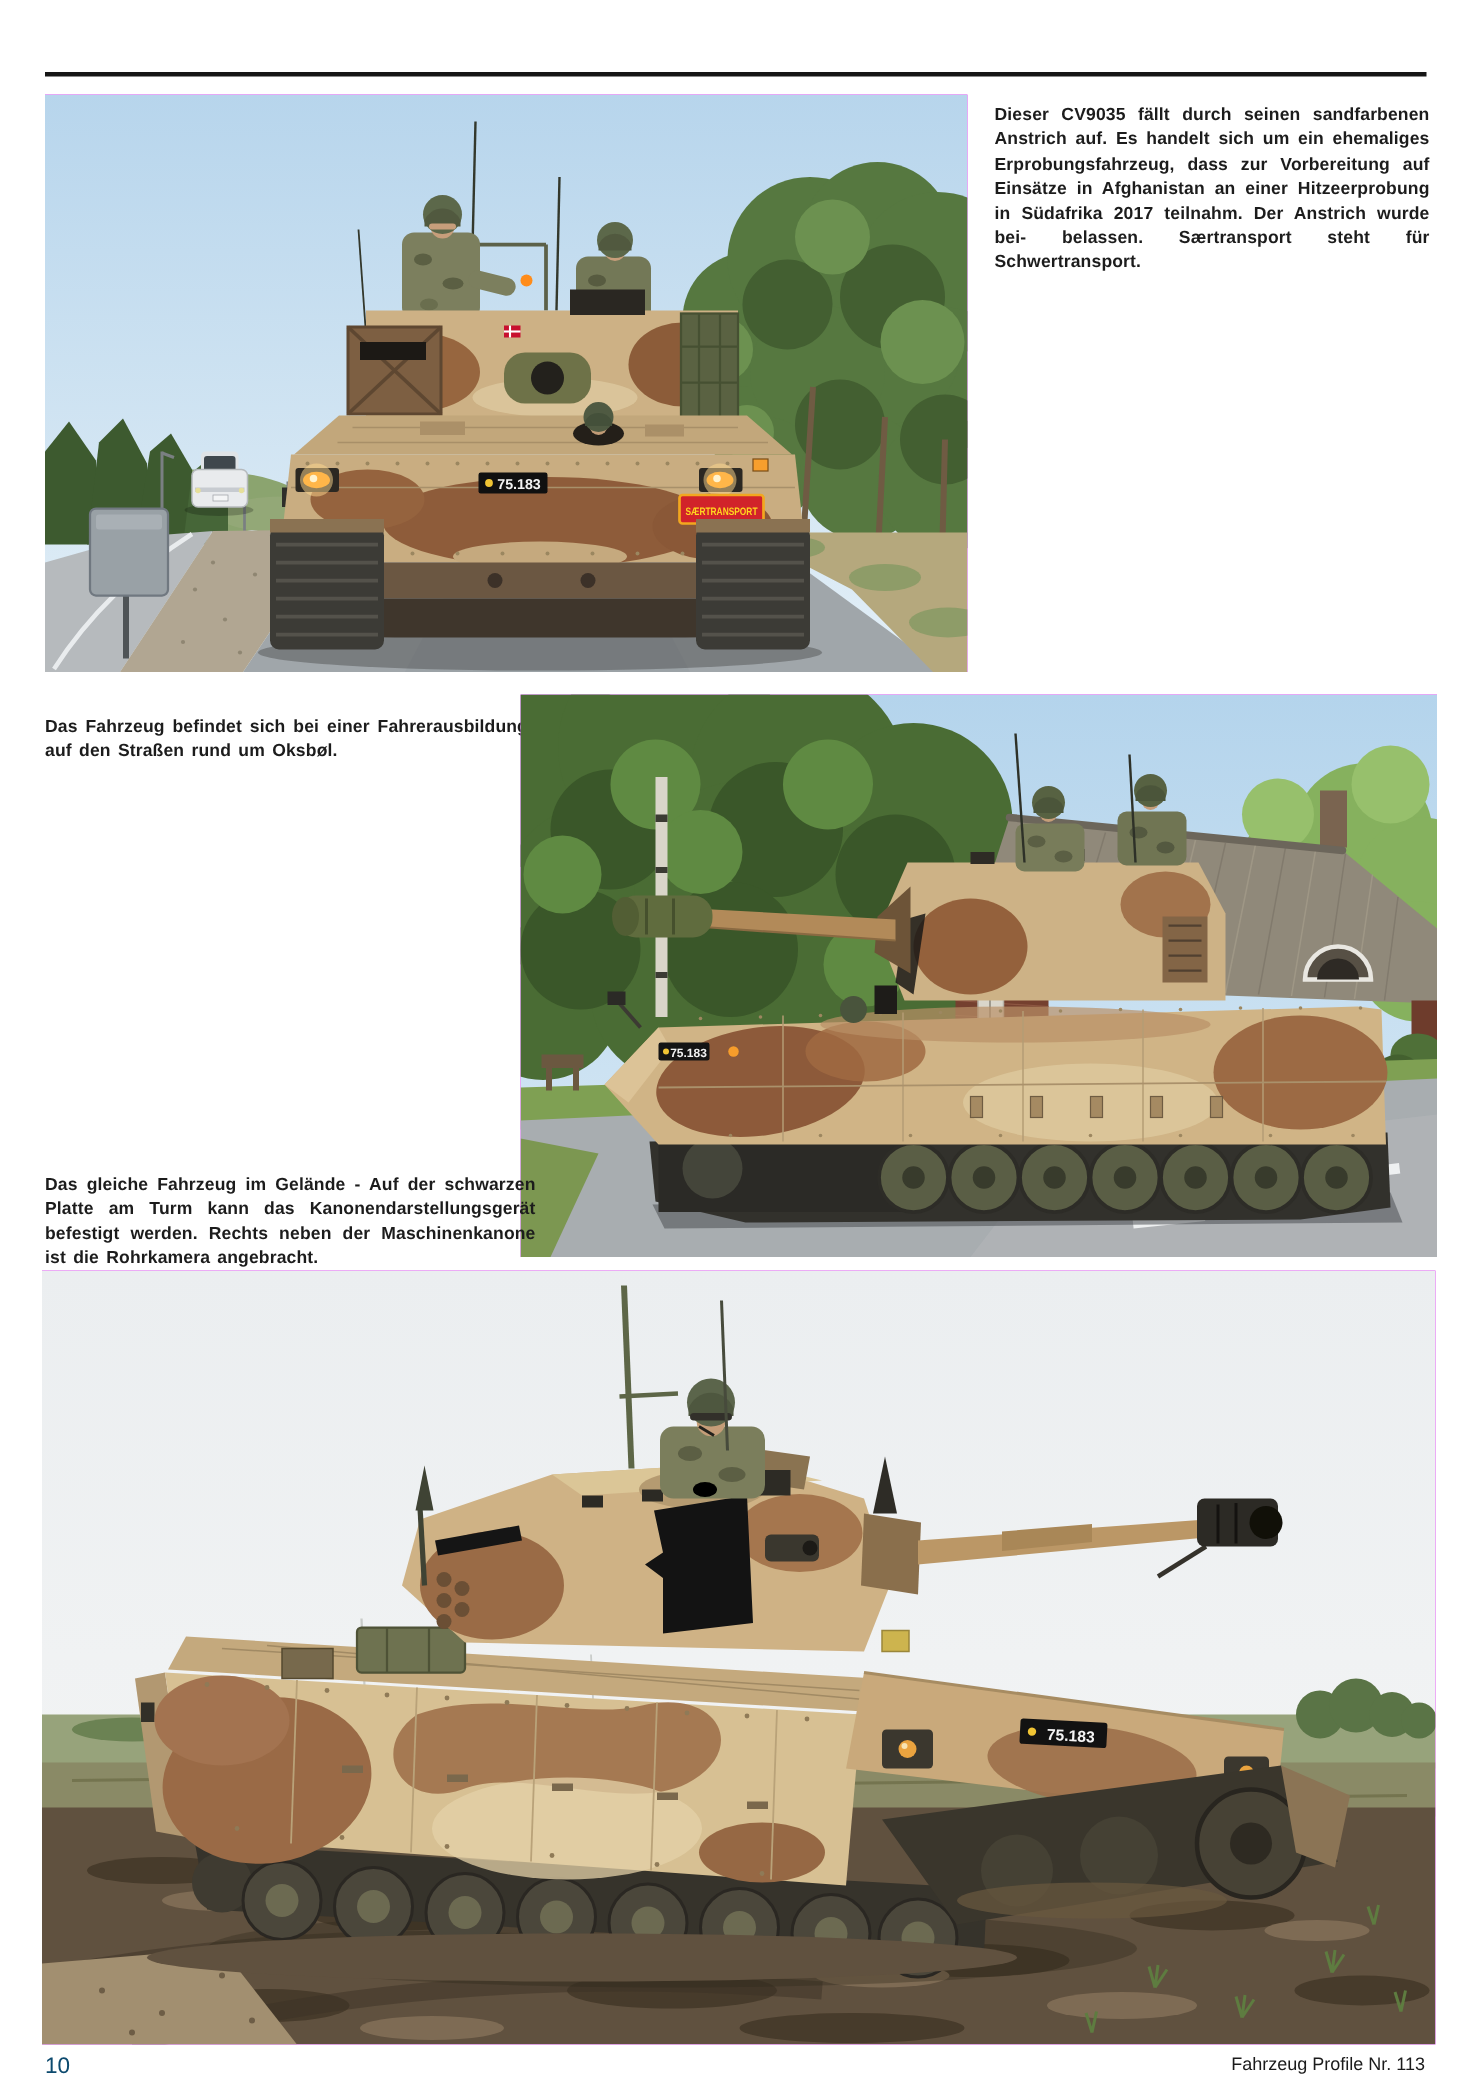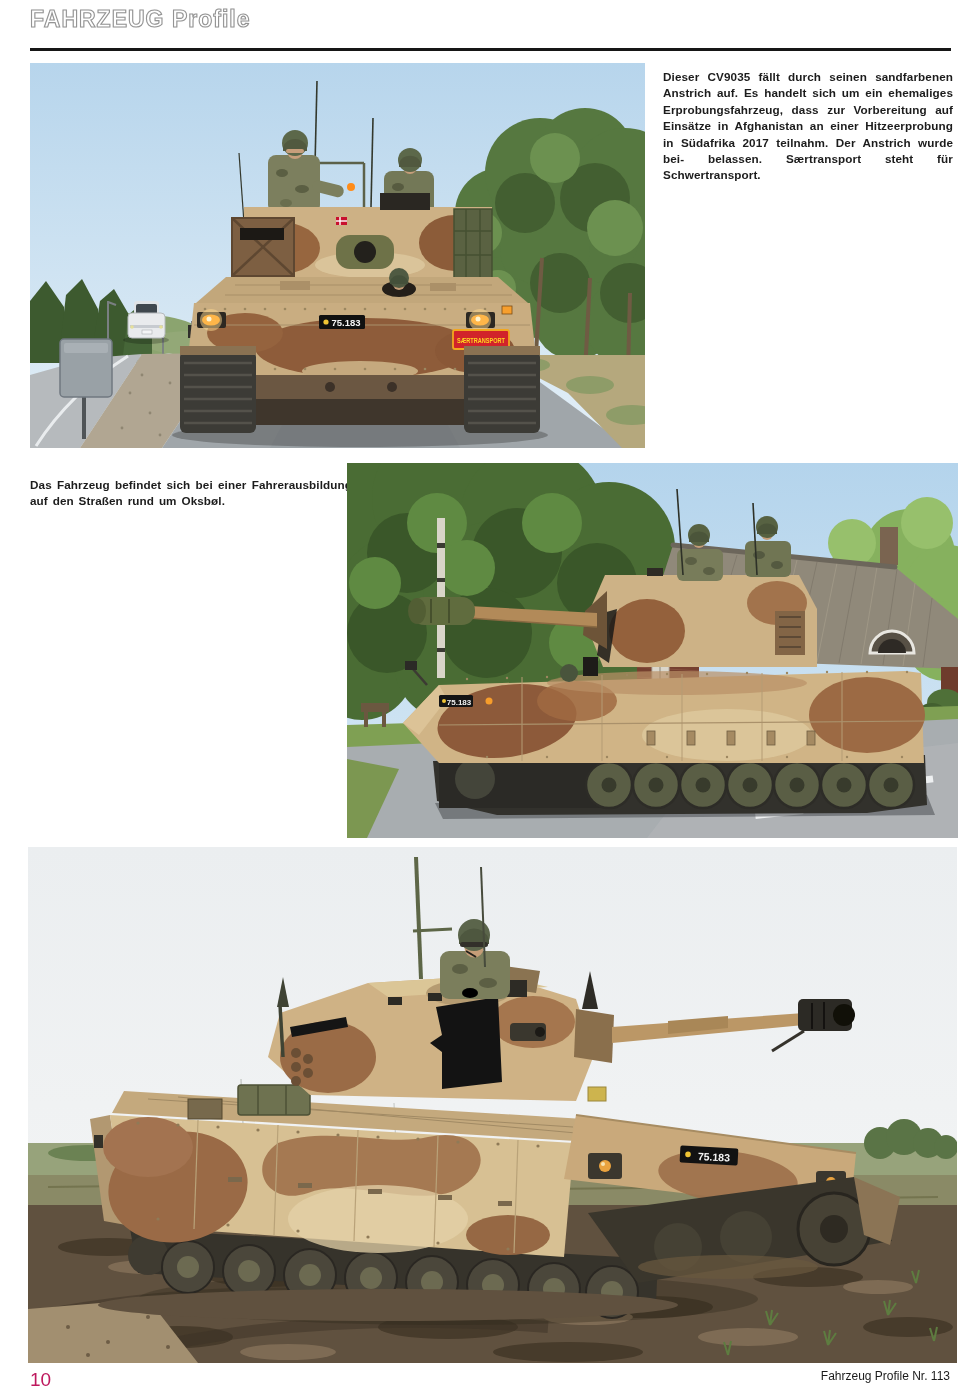--- a/index.html
+++ b/index.html
@@ -25,34 +25,33 @@
   .intro    { left:663px; top:57px;  width:290px; }
   .caption1 { left:30px;  top:465px; width:322px; }
   .caption2 { left:30px;  top:770px; width:327px; }
   .photo { position:absolute; overflow:hidden; background:#d946ef; }
   .photo svg { display:block; width:100%; height:100%; }
   #photo-front   { left:30px;  top:63px;  width:615px; height:385px; }
   #photo-road    { left:347px; top:463px; width:611px; height:375px; }
   #photo-terrain { left:28px;  top:847px; width:929px; height:516px; }
   .footer-left {
     position:absolute; left:30px; top:1369px;
-    font-size:19px; color:#be185d;
+    font-size:15px; color:#0c4a6e;
   }
   .footer-right {
     position:absolute; right:30px; top:1369px;
     font-size:12px; color:#1b1b1b;
   }
   .plate-text { font-family:"Liberation Sans", sans-serif; font-weight:bold; }
 </style>
 </head>
 <body>
 
 <div class="page">
 
-  <div class="masthead">FAHRZEUG Profile</div>
   <div class="rule"></div>
 
   <div class="photo" id="photo-front">
   <svg viewBox="0 0 615 385" preserveAspectRatio="none">
     <defs>
       <linearGradient id="sky1" x1="0" y1="0" x2="0" y2="1">
         <stop offset="0" stop-color="#b7d5ec"></stop>
             <stop offset="1" stop-color="#e3eff7"></stop>
       </linearGradient>
     </defs>
@@ -583,20 +582,21 @@
       <g>
         <rect x="92" y="232" width="34" height="12" rx="1.5" fill="#141414"></rect>
         <circle cx="97" cy="238" r="2" fill="#f0c434"></circle>
         <text class="plate-text" x="112" y="241.5" font-size="8" fill="#f2f2f2" text-anchor="middle">75.183</text>
       </g>
       <circle cx="142" cy="238" r="3.5" fill="#f79d2b"></circle>
     </g>
   </svg>
   </div>
 
+  <p class="body-text caption2">Das gleiche Fahrzeug im Gelände - Auf der schwarzen Platte am Turm kann das Kanonendarstellungsgerät befestigt werden. Rechts neben der Maschinenkanone ist die Rohrkamera angebracht.</p>
 
   <div class="photo" id="photo-terrain">
   <svg viewBox="0 0 929 516" preserveAspectRatio="none">
     <defs>
       <linearGradient id="sky3" x1="0" y1="0" x2="0" y2="1">
         <stop offset="0" stop-color="#ebeef0"></stop>
             <stop offset="1" stop-color="#f5f6f6"></stop>
       </linearGradient>
     </defs>
     <rect x="0" y="0" width="929" height="516" fill="url(#sky3)"></rect>

